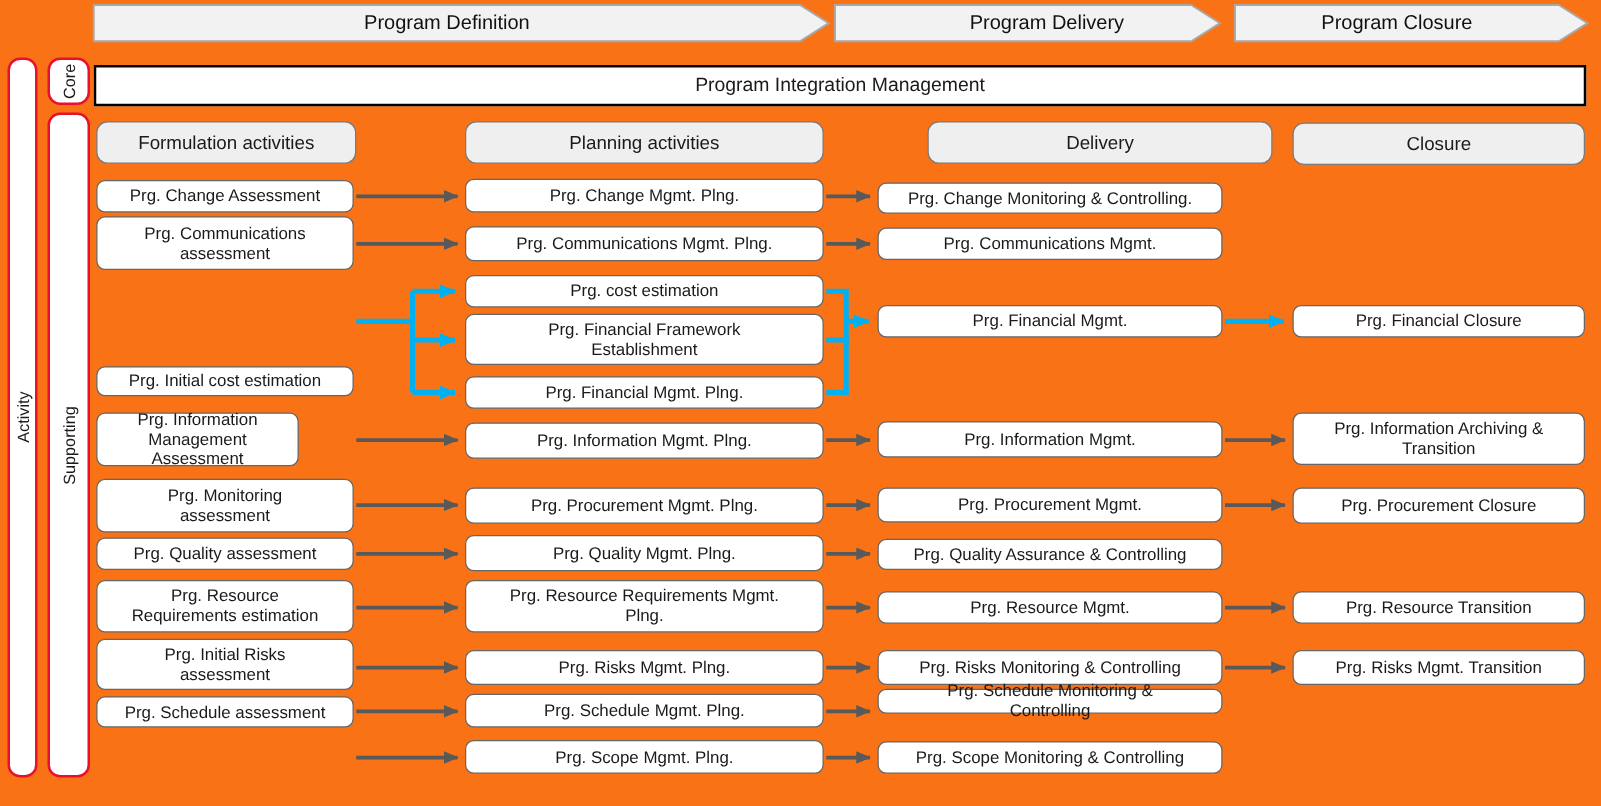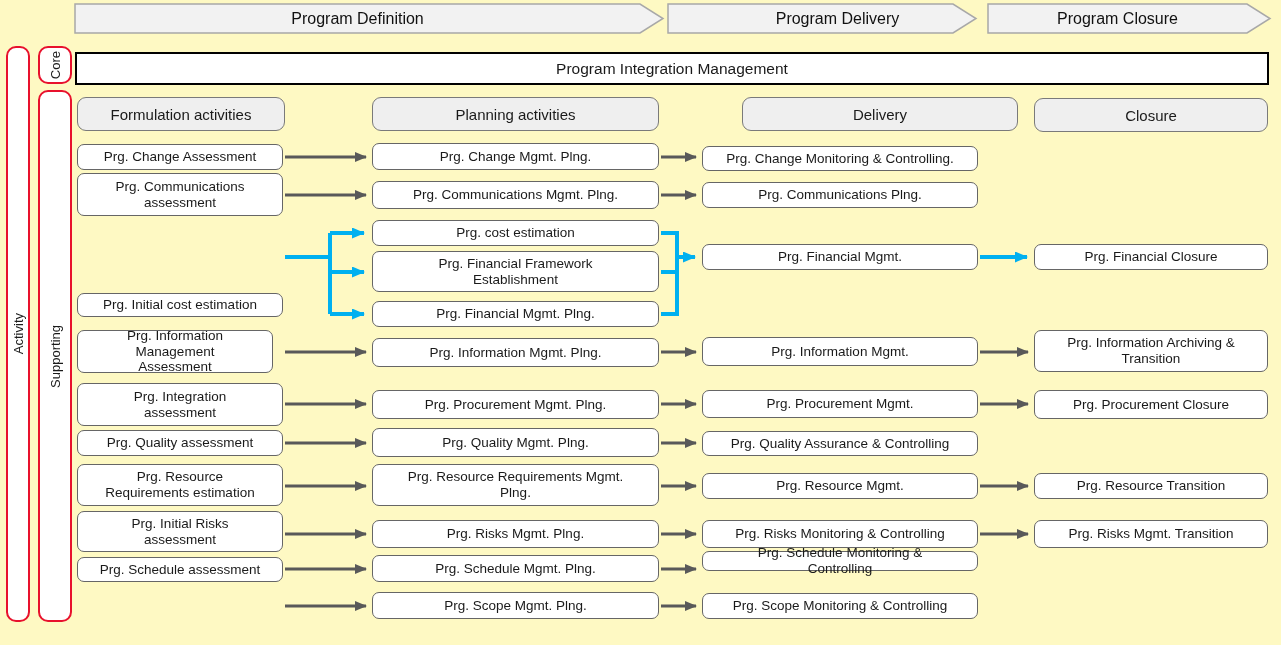--- a/index.html
+++ b/index.html
@@ -1,17 +1,17 @@
 <!DOCTYPE html>
 <html><head>
 <meta charset="utf-8">
 <style>
   html,body{margin:0;padding:0;background:#ffffff;}
   .canvas{
-    position:relative;width:1281px;height:645px;background:#fef9c3;
+    position:relative;width:1281px;height:645px;background:#f97316;
     font-family:"Liberation Sans",sans-serif;color:#1a1a1a;overflow:hidden;
   }
   svg.layer{position:absolute;left:0;top:0;z-index:1;}
   .chevron-label{
     position:absolute;z-index:2;display:flex;align-items:center;justify-content:center;
     font-size:16px;color:#111;
   }
   .integration{
     position:absolute;left:75px;top:52px;width:1194px;height:33px;z-index:2;
     border:2px solid #000;background:#fff;box-sizing:border-box;
@@ -117,35 +117,35 @@
   <div class="col-header" style="left:372px;top:97px;width:287px;height:34px;">Planning activities</div>
   <div class="col-header" style="left:702px;top:97px;width:276px;height:34px;margin-left:40px;">Delivery</div>
   <div class="col-header" style="left:1034px;top:98px;width:234px;height:34px;">Closure</div>
 
   <div class="node" style="left:77px;top:144px;width:206px;height:26px;">Prg. Change Assessment</div>
   <div class="node" style="left:372px;top:143px;width:287px;height:27px;">Prg. Change Mgmt. Plng.</div>
   <div class="node" style="left:702px;top:146px;width:276px;height:25px;">Prg. Change Monitoring &amp; Controlling.</div>
 
   <div class="node" style="left:77px;top:173px;width:206px;height:43px;">Prg. Communications assessment</div>
   <div class="node" style="left:372px;top:181px;width:287px;height:28px;">Prg. Communications Mgmt. Plng.</div>
-  <div class="node" style="left:702px;top:182px;width:276px;height:26px;">Prg. Communications Plng.</div>
+  <div class="node" style="left:702px;top:182px;width:276px;height:26px;">Prg. Communications Mgmt.</div>
 
   <div class="node" style="left:77px;top:245px;width:206px;height:24px;margin-top:48px;">Prg. Initial cost estimation</div>
   <div class="node" style="left:372px;top:220px;width:287px;height:26px;">Prg. cost estimation</div>
   <div class="node pad2" style="left:372px;top:251px;width:287px;height:41px;">Prg. Financial Framework Establishment</div>
   <div class="node" style="left:372px;top:301px;width:287px;height:26px;">Prg. Financial Mgmt. Plng.</div>
   <div class="node" style="left:702px;top:244px;width:276px;height:26px;">Prg. Financial Mgmt.</div>
   <div class="node" style="left:1034px;top:244px;width:234px;height:26px;">Prg. Financial Closure</div>
 
-  <div class="node pad2" style="left:77px;top:330px;width:196px;height:43px;">Prg. Information Management Assessment</div>
+  <div class="node pad2" style="left:77px;top:330px;width:162px;height:43px;">Prg. Information Management Assessment</div>
   <div class="node" style="left:372px;top:338px;width:287px;height:29px;text-align:right;">Prg. Information Mgmt. Plng.</div>
   <div class="node" style="left:702px;top:337px;width:276px;height:29px;">Prg. Information Mgmt.</div>
   <div class="node" style="left:1034px;top:330px;width:234px;height:42px;">Prg. Information Archiving &amp; Transition</div>
 
-  <div class="node pad2" style="left:77px;top:383px;width:206px;height:43px;">Prg. Integration assessment</div>
+  <div class="node pad2" style="left:77px;top:383px;width:206px;height:43px;">Prg. Monitoring assessment</div>
   <div class="node" style="left:372px;top:390px;width:287px;height:29px;">Prg. Procurement Mgmt. Plng.</div>
   <div class="node" style="left:702px;top:390px;width:276px;height:28px;">Prg. Procurement Mgmt.</div>
   <div class="node" style="left:1034px;top:390px;width:234px;height:29px;">Prg. Procurement Closure</div>
 
   <div class="node" style="left:77px;top:430px;width:206px;height:26px;">Prg. Quality assessment</div>
   <div class="node" style="left:372px;top:428px;width:287px;height:29px;">Prg. Quality Mgmt. Plng.</div>
   <div class="node" style="left:702px;top:431px;width:276px;height:25px;">Prg. Quality Assurance &amp; Controlling</div>
 
   <div class="node pad3" style="left:77px;top:464px;width:206px;height:42px;">Prg. Resource Requirements estimation</div>
   <div class="node pad2" style="left:372px;top:464px;width:287px;height:42px;">Prg. Resource Requirements Mgmt. Plng.</div>

